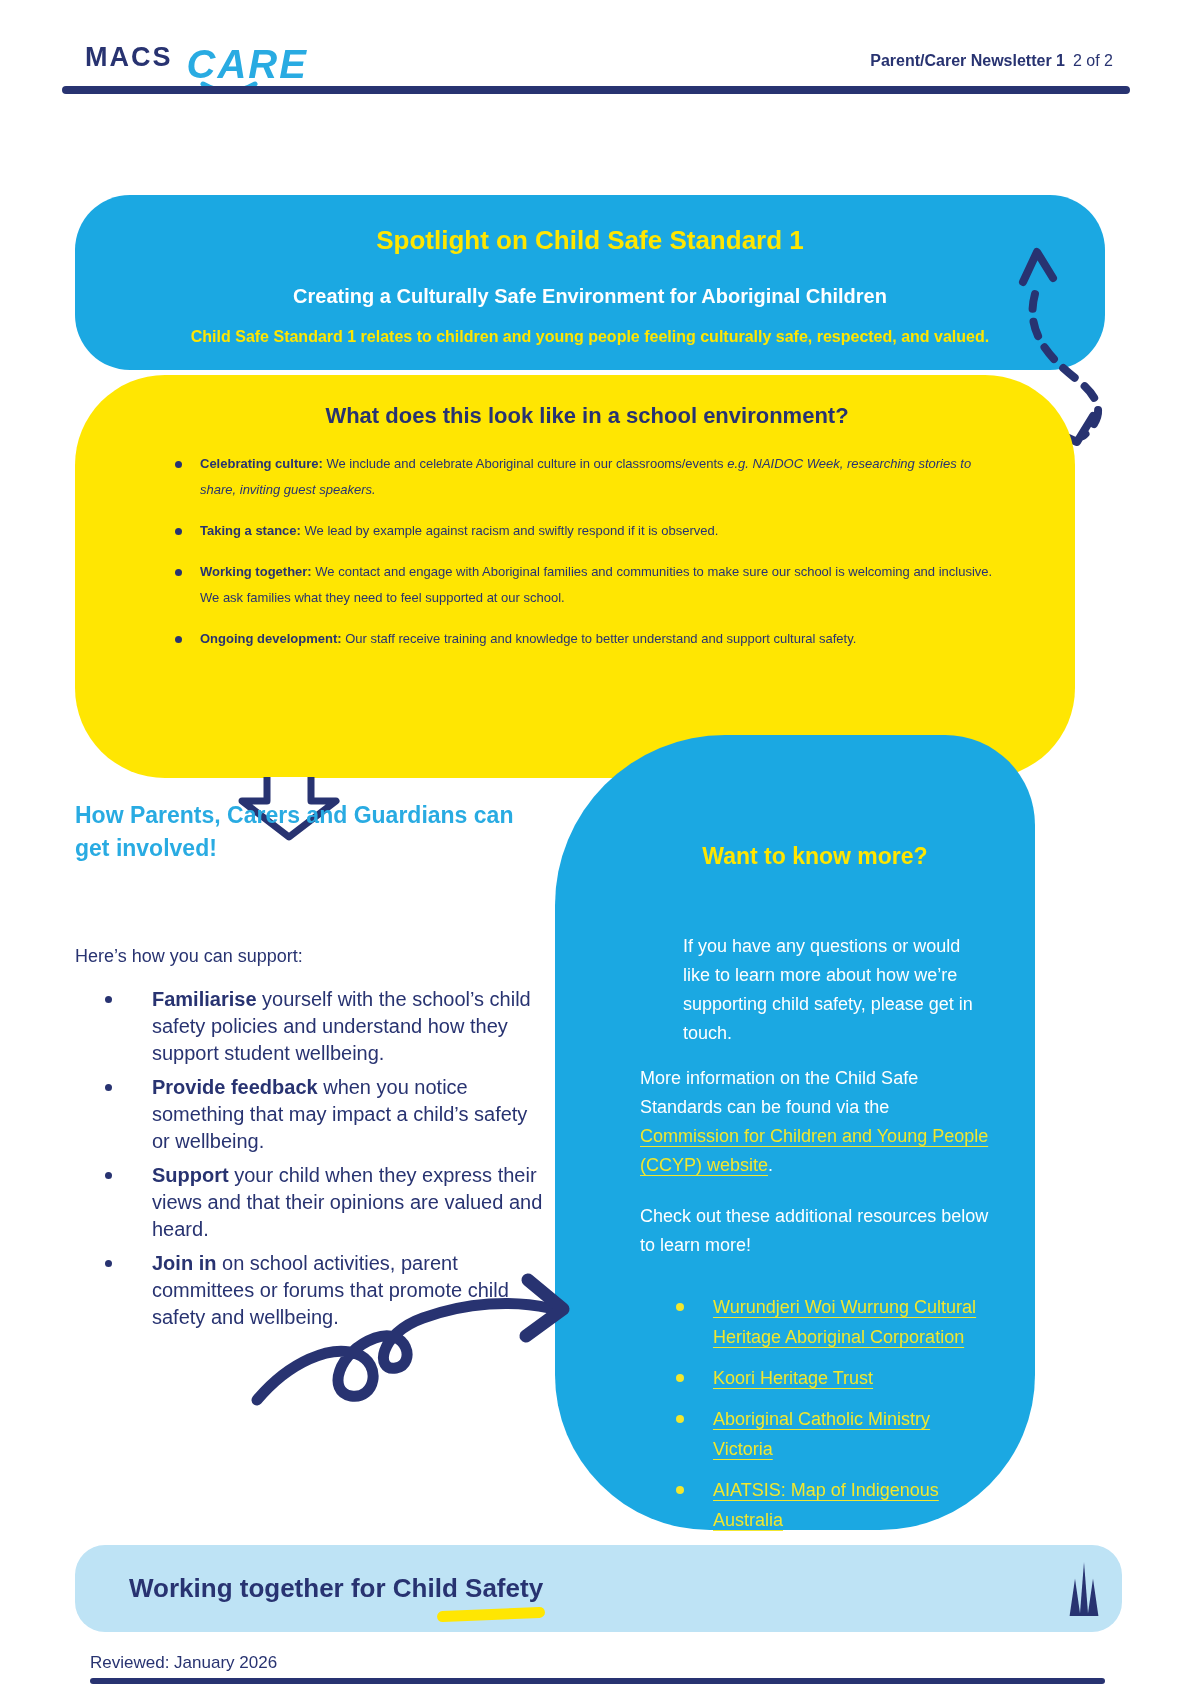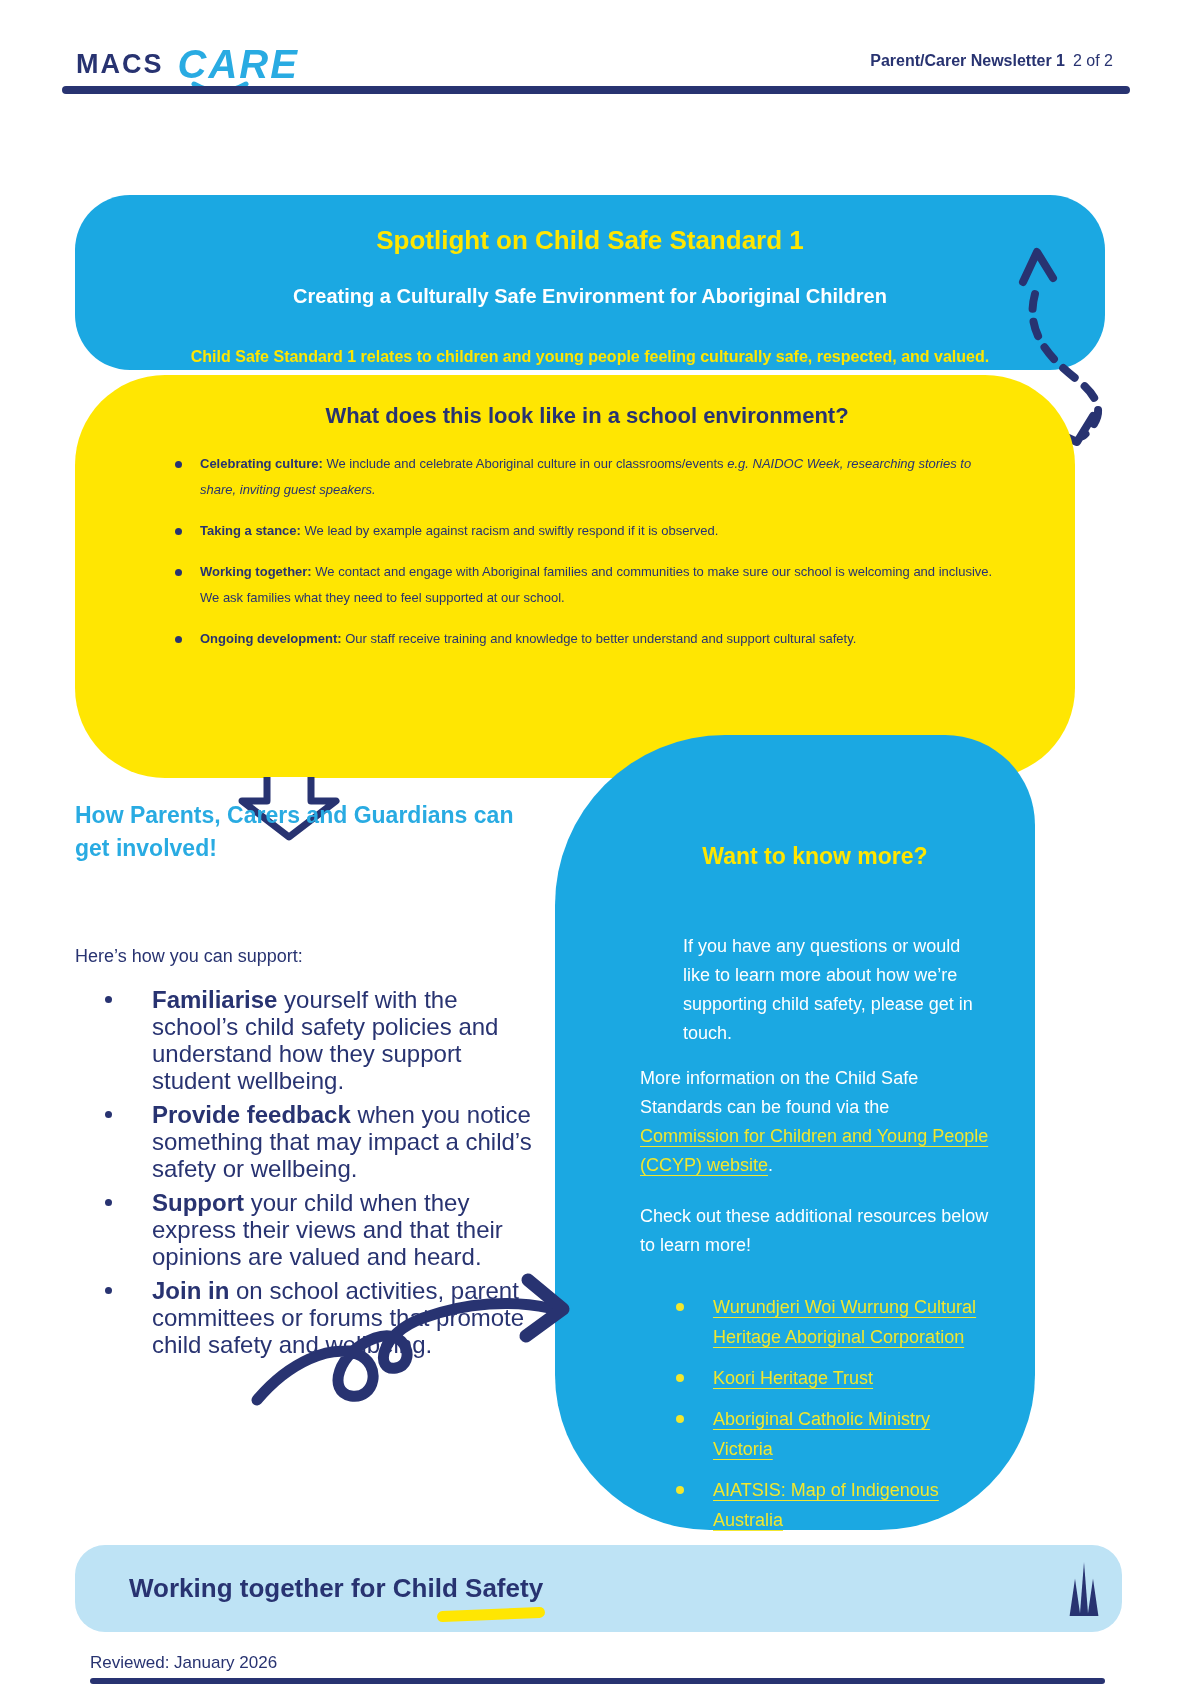--- a/index.html
+++ b/index.html
@@ -3,38 +3,38 @@
 <meta charset="utf-8">
 <style>
   * { margin:0; padding:0; box-sizing:border-box; }
   html,body { background:#ffffff; }
   body { font-family:"Liberation Sans","DejaVu Sans",sans-serif; }
   .page {
     position:relative; width:1191px; height:1684px; margin:0 auto;
     background:#ffffff; overflow:hidden; color:#283371;
   }
   
-  .logo { position:absolute; left:76px; top:42px; display:flex; align-items:center; }
+  .logo { position:absolute; left:85px; top:42px; display:flex; }
   .logo-macs { font-size:27px; font-weight:800; letter-spacing:2px; color:#283371; }
   .logo-care-wrap { position:relative; margin-left:14px; }
   .logo-care { font-size:40px; font-weight:800; letter-spacing:2px; color:#29ABE2; font-style:italic; }
   .logo-smile { position:absolute; left:12px; bottom:-10px; }
   .header-right { position:absolute; right:78px; top:52px; font-size:16px; color:#283371; white-space:nowrap; }
   .nl-title { font-weight:800; }
   .nl-page { font-weight:400; margin-left:8px; }
   .header-rule { position:absolute; left:62px; top:86px; width:1068px; height:8px; background:#283371; border-radius:4px; }
 
   
   .spotlight-box {
     position:absolute; left:75px; top:195px; width:1030px; height:175px;
     background:#1BA8E2; border-radius:55px; text-align:center; padding:30px 70px 10px 70px;
   }
   .spotlight-title { font-size:26px; font-weight:800; color:#FFE600; }
   .spotlight-subtitle { font-size:20px; font-weight:700; color:#ffffff; margin-top:29px; }
-  .spotlight-desc { font-size:16px; font-weight:700; color:#FFE600; margin-top:40px; }
+  .spotlight-desc { font-size:16px; font-weight:700; color:#FFE600; margin-top:20px; }
 
   
   .svg-abs { position:absolute; }
   .navy-stroke { stroke:#283371; fill:none; stroke-linecap:round; stroke-linejoin:round; }
 
   
   .environment-box {
     position:absolute; left:75px; top:375px; width:1000px; height:403px;
     background:#FFE602; border-radius:90px; padding:28px 68px 0 92px; color:#283371;
   }
@@ -42,21 +42,21 @@
   .env-list { list-style:none; margin-top:22px; }
   .env-list li { position:relative; padding-left:33px; font-size:13px; line-height:26px; margin-bottom:15px; }
   .env-list li::before { content:""; position:absolute; left:8px; top:10px; width:7px; height:7px; border-radius:50%; background:#283371; }
   .b { font-weight:800; }
   .it { font-style:italic; }
 
   
   .involve-heading { position:absolute; left:75px; top:799px; width:470px; font-size:23px; line-height:33px; font-weight:800; color:#29ABE2; }
   .involve-intro { position:absolute; left:75px; top:946px; font-size:18px; color:#283371; }
   .involve-list { position:absolute; left:75px; top:986px; width:468px; list-style:none; }
-  .involve-list li { position:relative; padding-left:77px; font-size:24px; line-height:27px; margin-bottom:7px; color:#283371; }
+  .involve-list li { position:relative; padding-left:77px; font-size:20px; line-height:27px; margin-bottom:7px; color:#283371; }
   .involve-list li::before { content:""; position:absolute; left:30px; top:10px; width:7px; height:7px; border-radius:50%; background:#283371; }
 
   
   .know-box {
     position:absolute; left:555px; top:735px; width:480px; height:795px;
     background:#1BA8E2; border-radius:170px 90px 155px 155px;
     padding:108px 45px 0 85px; color:#ffffff;
   }
   .know-heading { text-align:center; font-size:23px; font-weight:800; color:#FFE600; }
   .know-p { font-size:18px; line-height:29px; }

